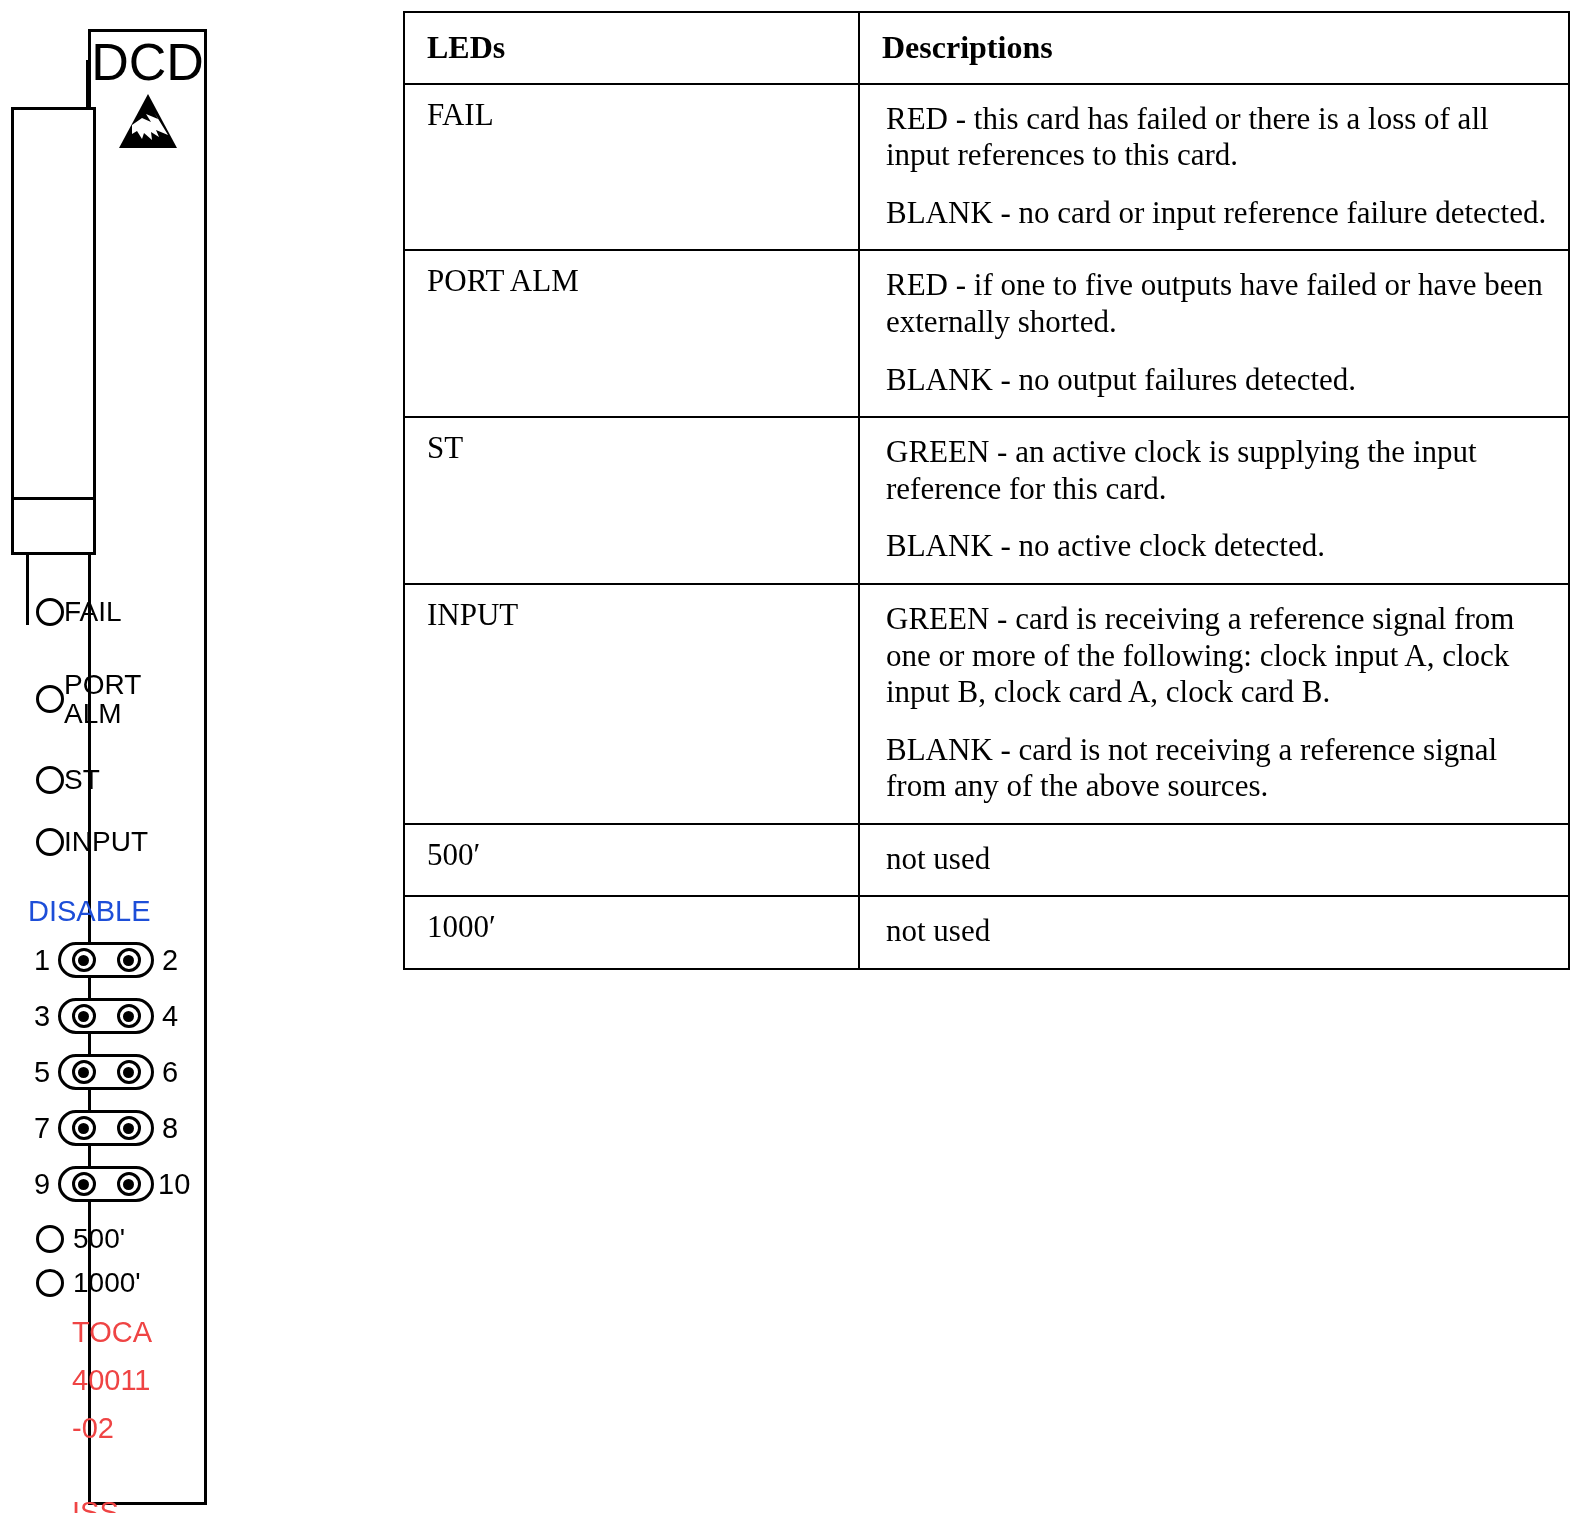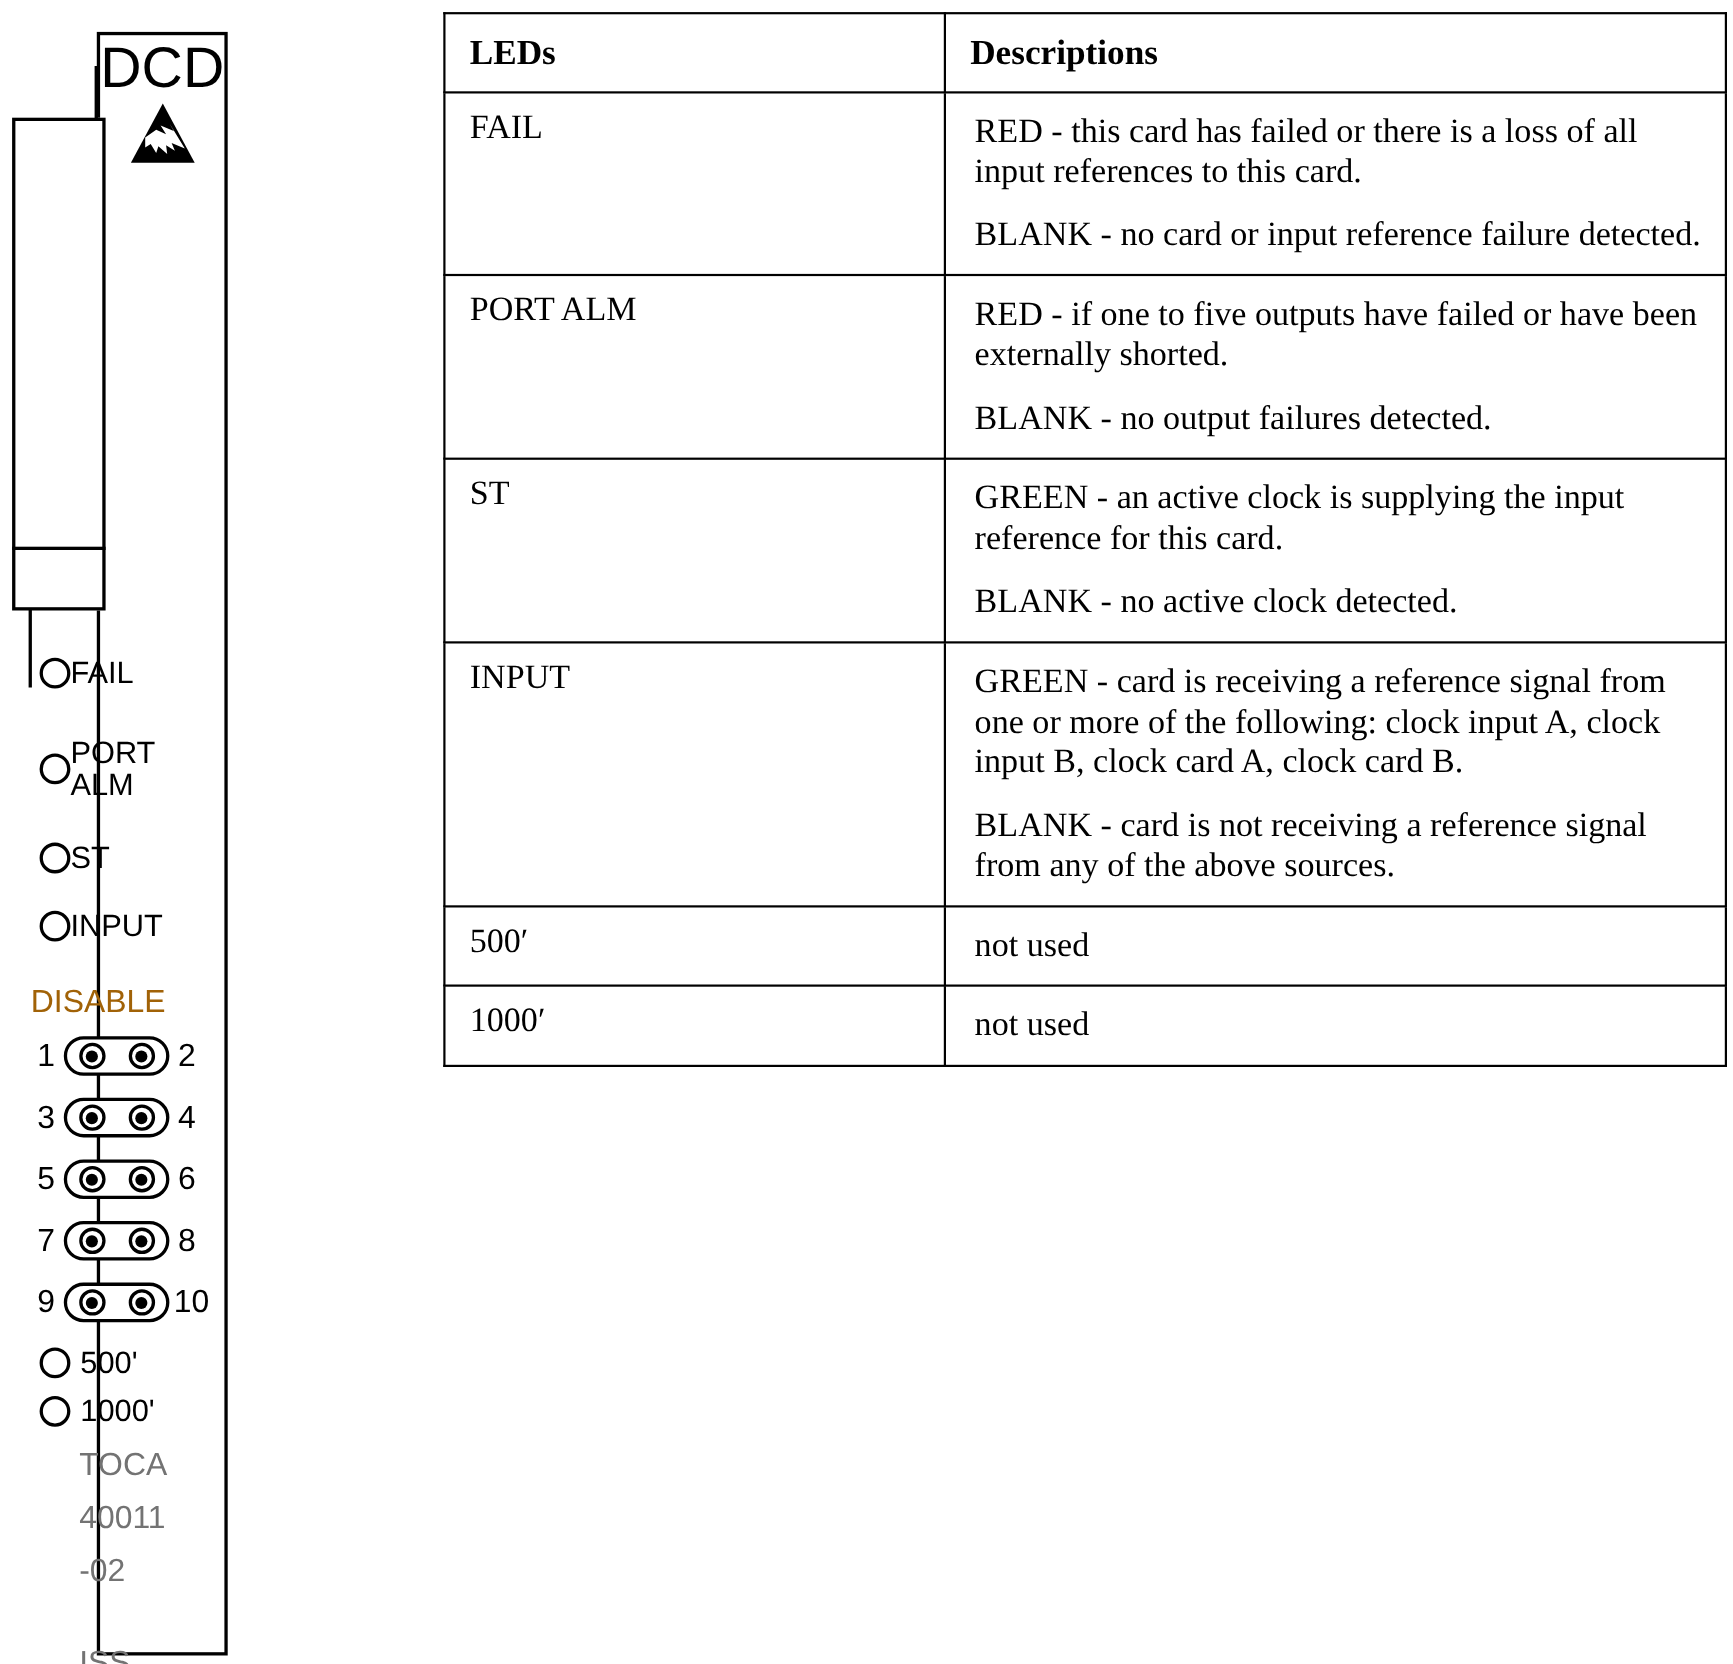--- a/index.html
+++ b/index.html
@@ -46,41 +46,41 @@
   .esd-symbol{position:absolute;left:118px;top:92px;width:60px;height:58px;}
 
   .led-row{position:absolute;display:flex;align-items:center;}
   .led-circle{
     width:28px;height:28px;border:3px solid #000;border-radius:50%;
     box-sizing:border-box;background:#fff;flex:none;
   }
   .led-label{font-size:28px;color:#000;line-height:1.05;margin-left:0px;white-space:pre;}
 
   .disable-label{
-    position:absolute;left:28px;top:895px;font-size:29px;color:#a16207;
+    position:absolute;left:28px;top:895px;font-size:29px;color:#1d4ed8;
   }
 
   .jumper-row{position:absolute;display:flex;align-items:center;}
   .jumper-num{font-size:29px;color:#000;width:24px;text-align:center;flex:none;}
   .jumper-pack{
     width:96px;height:36px;border:3px solid #000;border-radius:18px;
     box-sizing:border-box;background:#fff;display:flex;align-items:center;
     justify-content:space-around;flex:none;margin:0 4px;
   }
   .pad{
     width:24px;height:24px;border:3px solid #000;border-radius:50%;
     box-sizing:border-box;background:#fff;position:relative;
   }
   .pad::after{
     content:"";position:absolute;left:50%;top:50%;
     width:11px;height:11px;margin-left:-5.5px;margin-top:-5.5px;
     background:#000;border-radius:50%;
   }
 
-  .bottom-text{position:absolute;font-size:29px;color:#737373;}
+  .bottom-text{position:absolute;font-size:29px;color:#ef4444;}
 
   
   #led-table{
     position:absolute;left:403px;top:11px;width:1167px;
     border-collapse:collapse;
     font-family:"Liberation Serif", serif;
     background:#fff;
   }
   #led-table td,#led-table th{
     border:2px solid #000;

